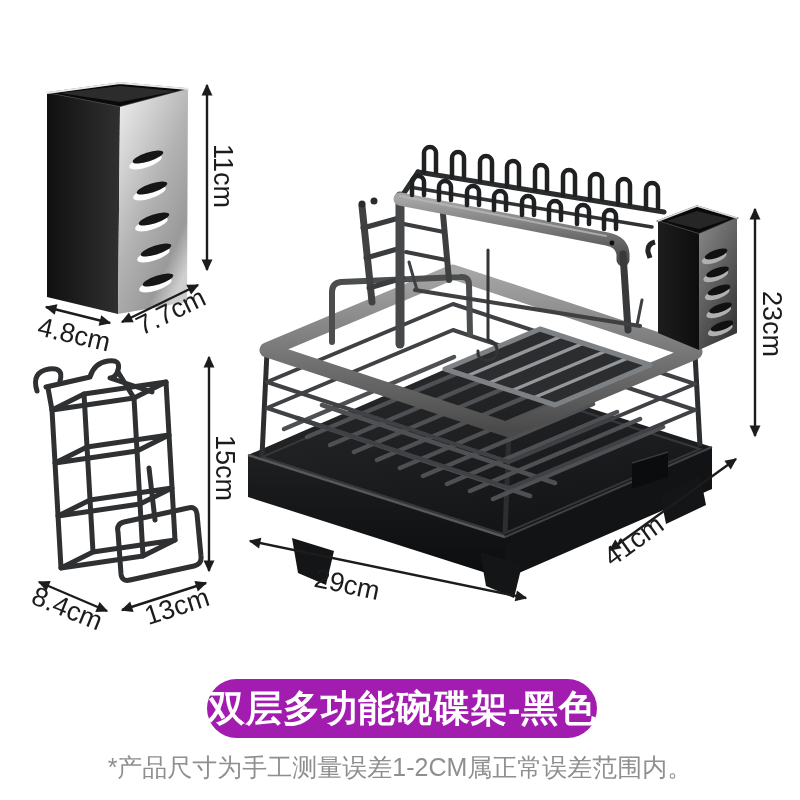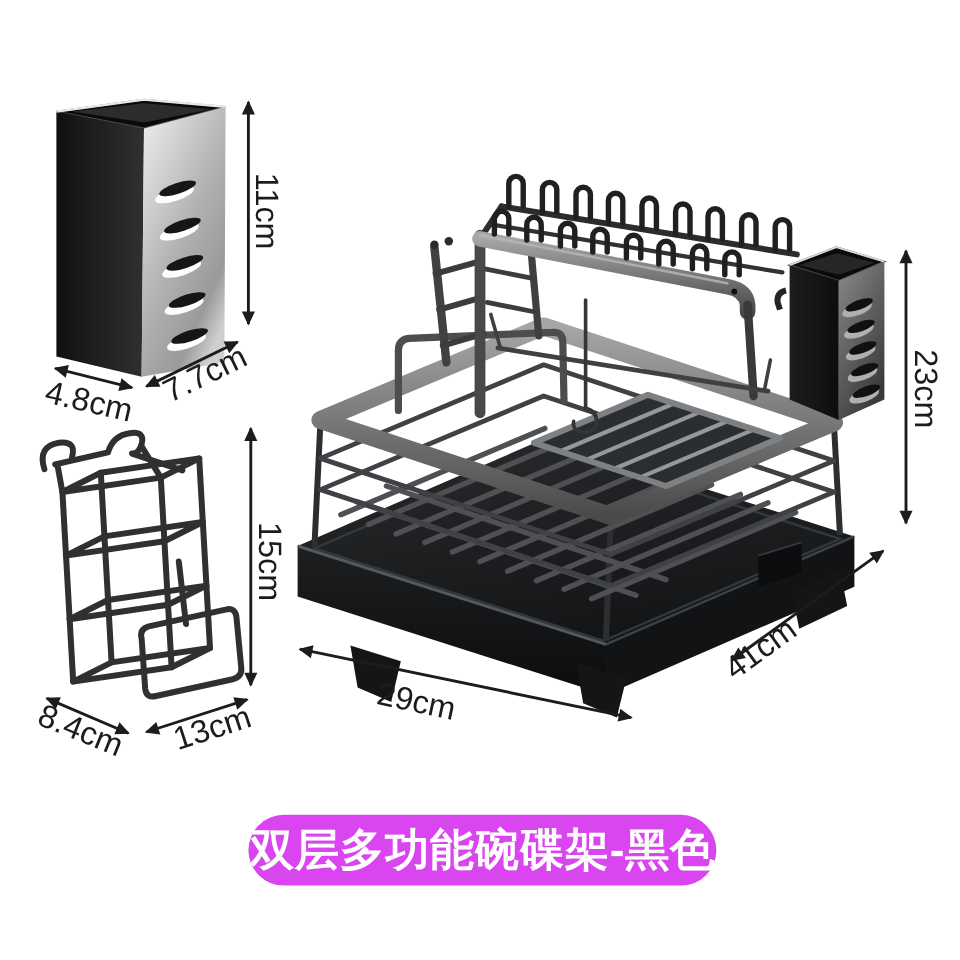--- a/index.html
+++ b/index.html
@@ -8,21 +8,21 @@
     font-family:"Liberation Sans", sans-serif;
   }
   .art{position:absolute;left:0;top:0;}
   .dim{
     position:absolute;white-space:nowrap;color:#1c1c1c;
     font:500 27px "Liberation Sans", sans-serif;
     transform:translate(-50%,-50%) rotate(var(--r,0deg));
   }
   .title-pill{
     position:absolute;left:207px;top:679px;width:390px;height:59px;
-    border-radius:30px;background:#d946ef;color:#ffffff;
+    border-radius:30px;background:#a21caf;color:#ffffff;
     display:flex;align-items:center;justify-content:center;
     font-size:37px;font-weight:700;letter-spacing:0.5px;
     font-family:"Liberation Sans", sans-serif;
   }
   .footnote{
     position:absolute;left:0;top:751px;width:800px;text-align:center;
     color:#8f8f8f;font-size:25px;font-family:"Liberation Sans", sans-serif;
   }
 </style>
 </head>
@@ -280,14 +280,15 @@
   <div class="dim" style="left:177px;top:607px;--r:-18deg">13cm</div>
 
   <div class="dim" style="left:771px;top:324px;--r:90deg">23cm</div>
   <div class="dim" style="left:347px;top:585px;--r:12deg">29cm</div>
   <div class="dim" style="left:634px;top:541px;--r:-36deg">41cm</div>
 
   <div class="title-pill">
     <span>双层多功能碗碟架-黑色</span>
   </div>
 
+  <div class="footnote">*产品尺寸为手工测量误差1-2CM属正常误差范围内。</div>
 
 </div>
 
 </body></html>

